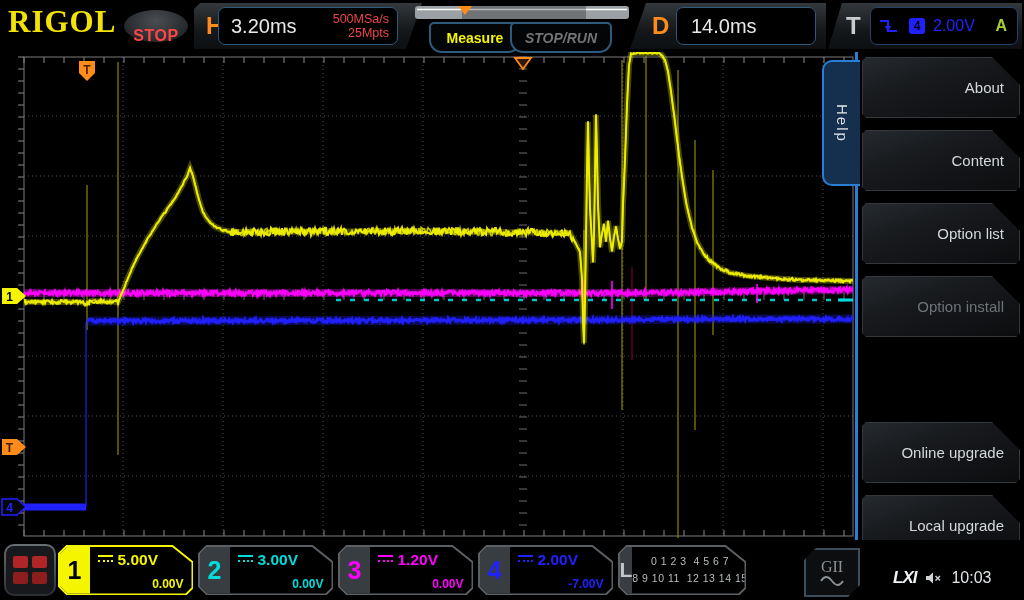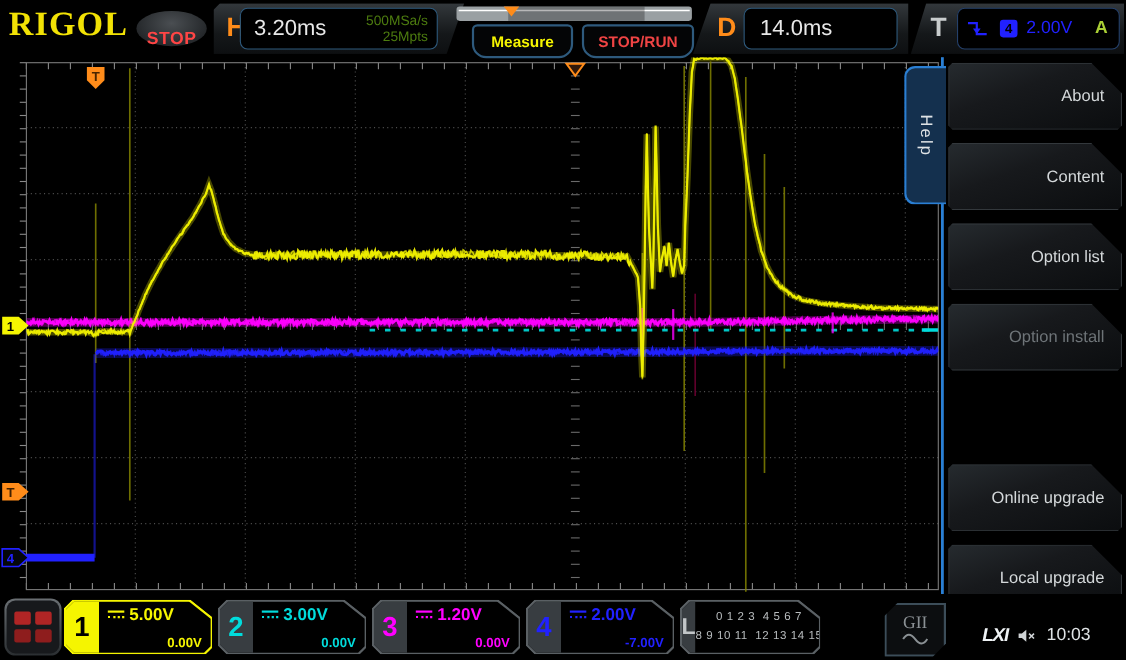--- a/index.html
+++ b/index.html
@@ -18,41 +18,41 @@
   .panel{top:3px;height:46px;background:linear-gradient(#33383c,#15181a 60%,#0d0f11);}
   #h-panel{left:194px;width:228px;clip-path:polygon(6px 0,100% 0,calc(100% - 16px) 100%,0 100%,0 6px);}
   #d-panel{left:630px;width:196px;clip-path:polygon(16px 0,100% 0,100% 100%,0 100%);}
   #t-panel{left:828px;width:194px;clip-path:polygon(14px 0,100% 0,100% 100%,0 100%);}
   .panel-letter{font-weight:bold;font-size:24px;line-height:1;}
   .orange{color:#ff8c1a;}
   .ibox{position:absolute;background:#000;border:1px solid #2e5a7d;border-radius:7px;
         display:flex;align-items:center;}
   #h-box{left:24px;top:4px;width:178px;height:36px;}
   #h-scale{color:#e8e8e8;font-size:20px;padding-left:12px;flex:0 0 auto;}
-  #h-mem{margin-left:auto;text-align:right;padding-right:8px;color:#4d7c0f;
+  #h-mem{margin-left:auto;text-align:right;padding-right:8px;color:#ef4444;
          font-size:12.5px;line-height:1.15;}
   #d-box{left:46px;top:4px;width:138px;height:36px;}
   #d-value{color:#e8e8e8;font-size:20px;padding-left:14px;}
   #t-box{left:42px;top:4px;width:146px;height:36px;border-color:#24406b;}
   #t-src-badge{width:16px;height:16px;background:#2121ff;border-radius:3px;margin-left:10px;
         display:flex;align-items:center;justify-content:center;color:#000;
         font-size:12px;font-weight:bold;}
   #t-level{color:#2121ff;font-size:16px;margin-left:8px;}
   #t-mode{color:#aacf35;font-size:16px;font-weight:bold;margin-left:auto;padding-right:10px;}
   
   #membar{left:415px;top:6px;width:214px;height:13px;background:#9aa0a3;border-radius:3px;overflow:visible;}
   #mem-window{position:absolute;left:47px;top:0;width:124px;height:13px;background:rgba(0,0,0,.28);}
   #mem-pointer{position:absolute;left:43px;top:0;width:0;height:0;
         border-left:7px solid transparent;border-right:7px solid transparent;
         border-top:9px solid #ff8c1a;}
   .topbtn{top:22px;height:27px;background:#040506;border:2px solid #2e5a7d;
         border-radius:5px 5px 13px 13px;display:flex;align-items:center;justify-content:center;
         font-weight:bold;font-size:14px;}
   #measure-btn{left:429px;width:88px;color:#f5f500;}
-  #stoprun-btn{left:529px;width:98px;color:#ef4444;}
+  #stoprun-btn{left:510px;width:98px;color:#737373;font-style:italic;}
 
   
   #menu{left:857px;top:50px;width:167px;height:550px;background:#000;z-index:6;}
   #menu-spine{left:855px;top:50px;width:166px;height:512px;border-left:3px solid #2a7fd4;
         border-bottom:3px solid #2a7fd4;border-bottom-left-radius:16px;z-index:6;}
   #help-tab{left:822px;top:60px;width:36px;height:122px;background:#14304e;
         border:2px solid #2a7fd4;border-right:none;border-radius:10px 0 0 10px;z-index:7;
         display:flex;align-items:center;justify-content:center;}
   #help-tab span{writing-mode:vertical-rl;color:#dfe3e6;font-size:15px;letter-spacing:2px;}
   .softkey{left:862px;width:158px;height:61px;z-index:7;

